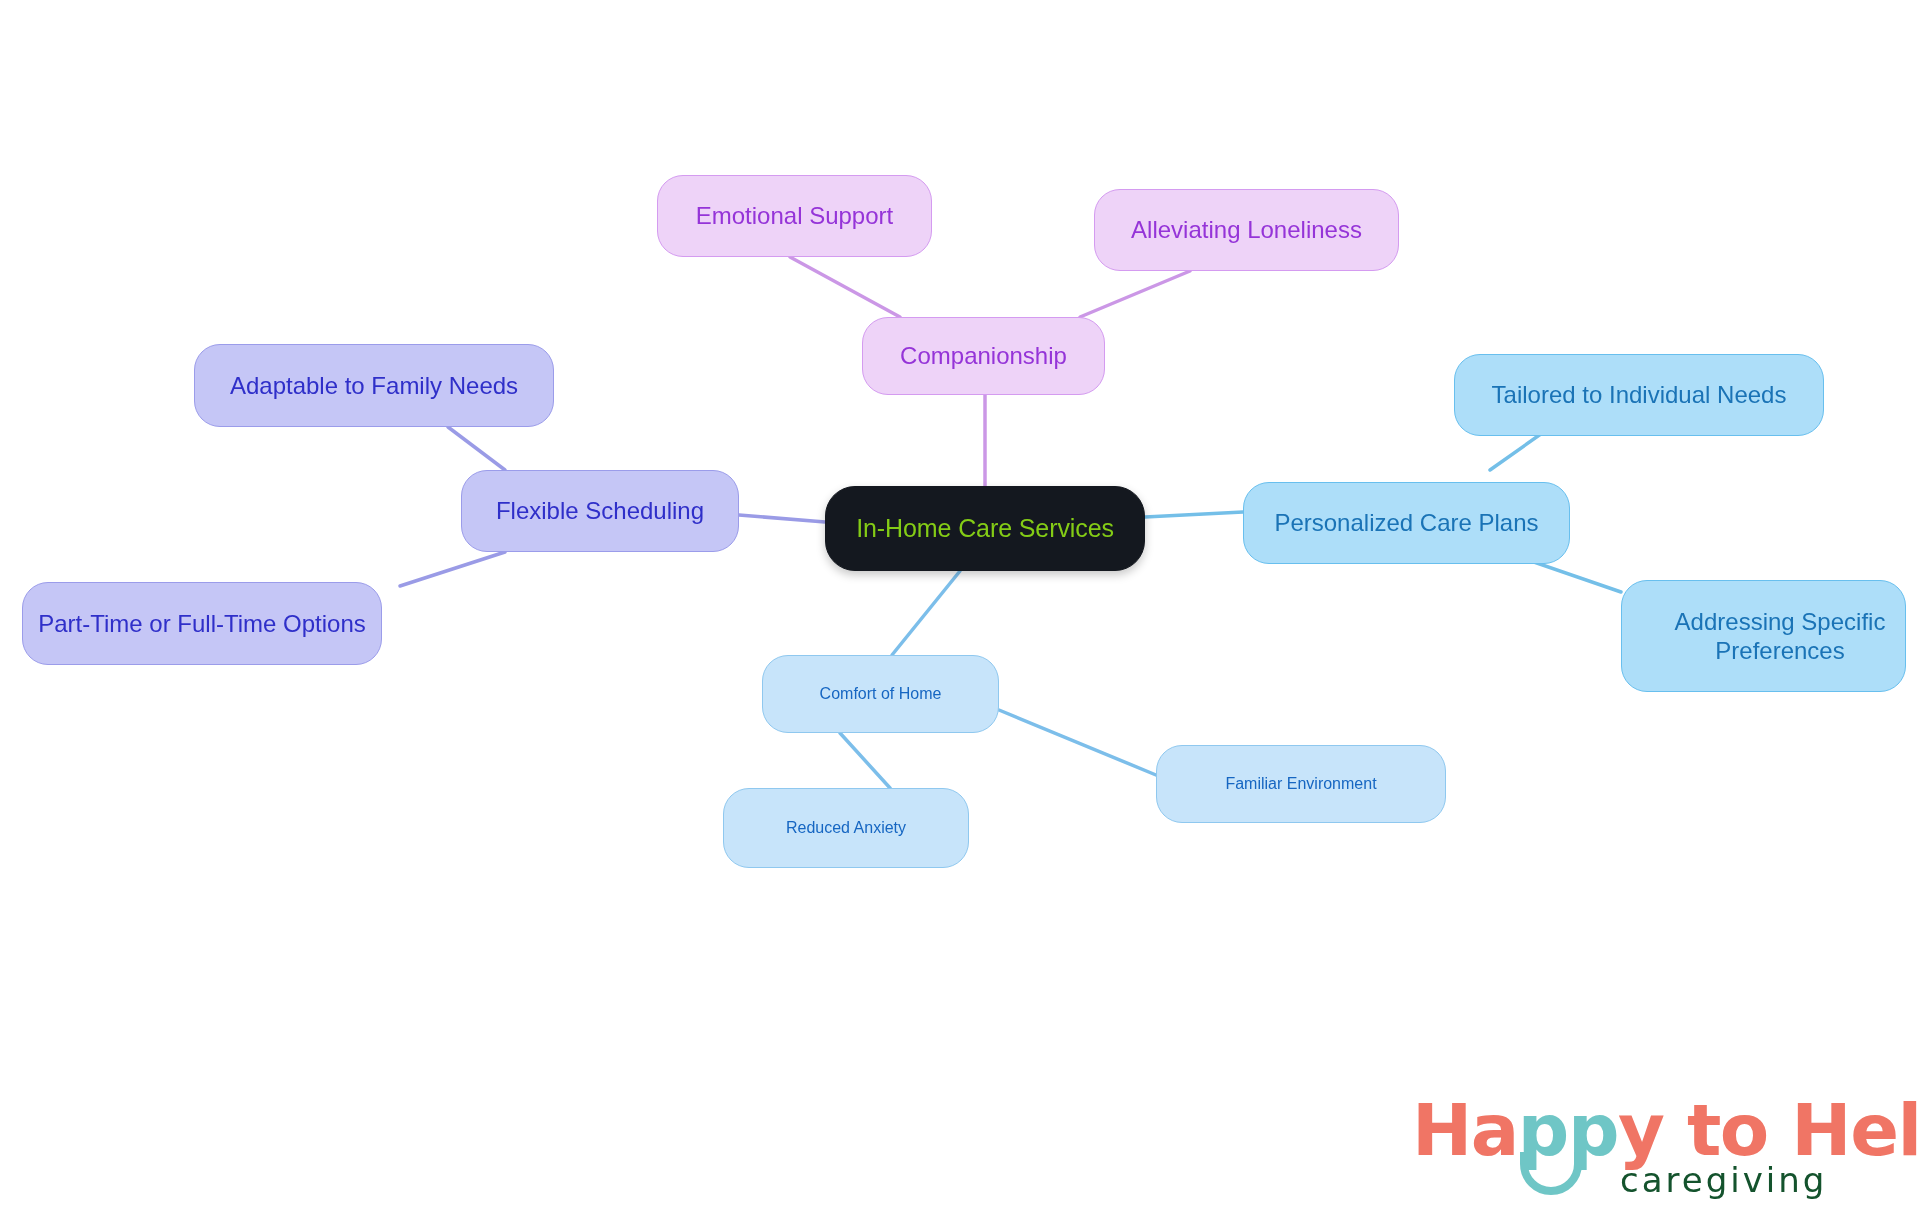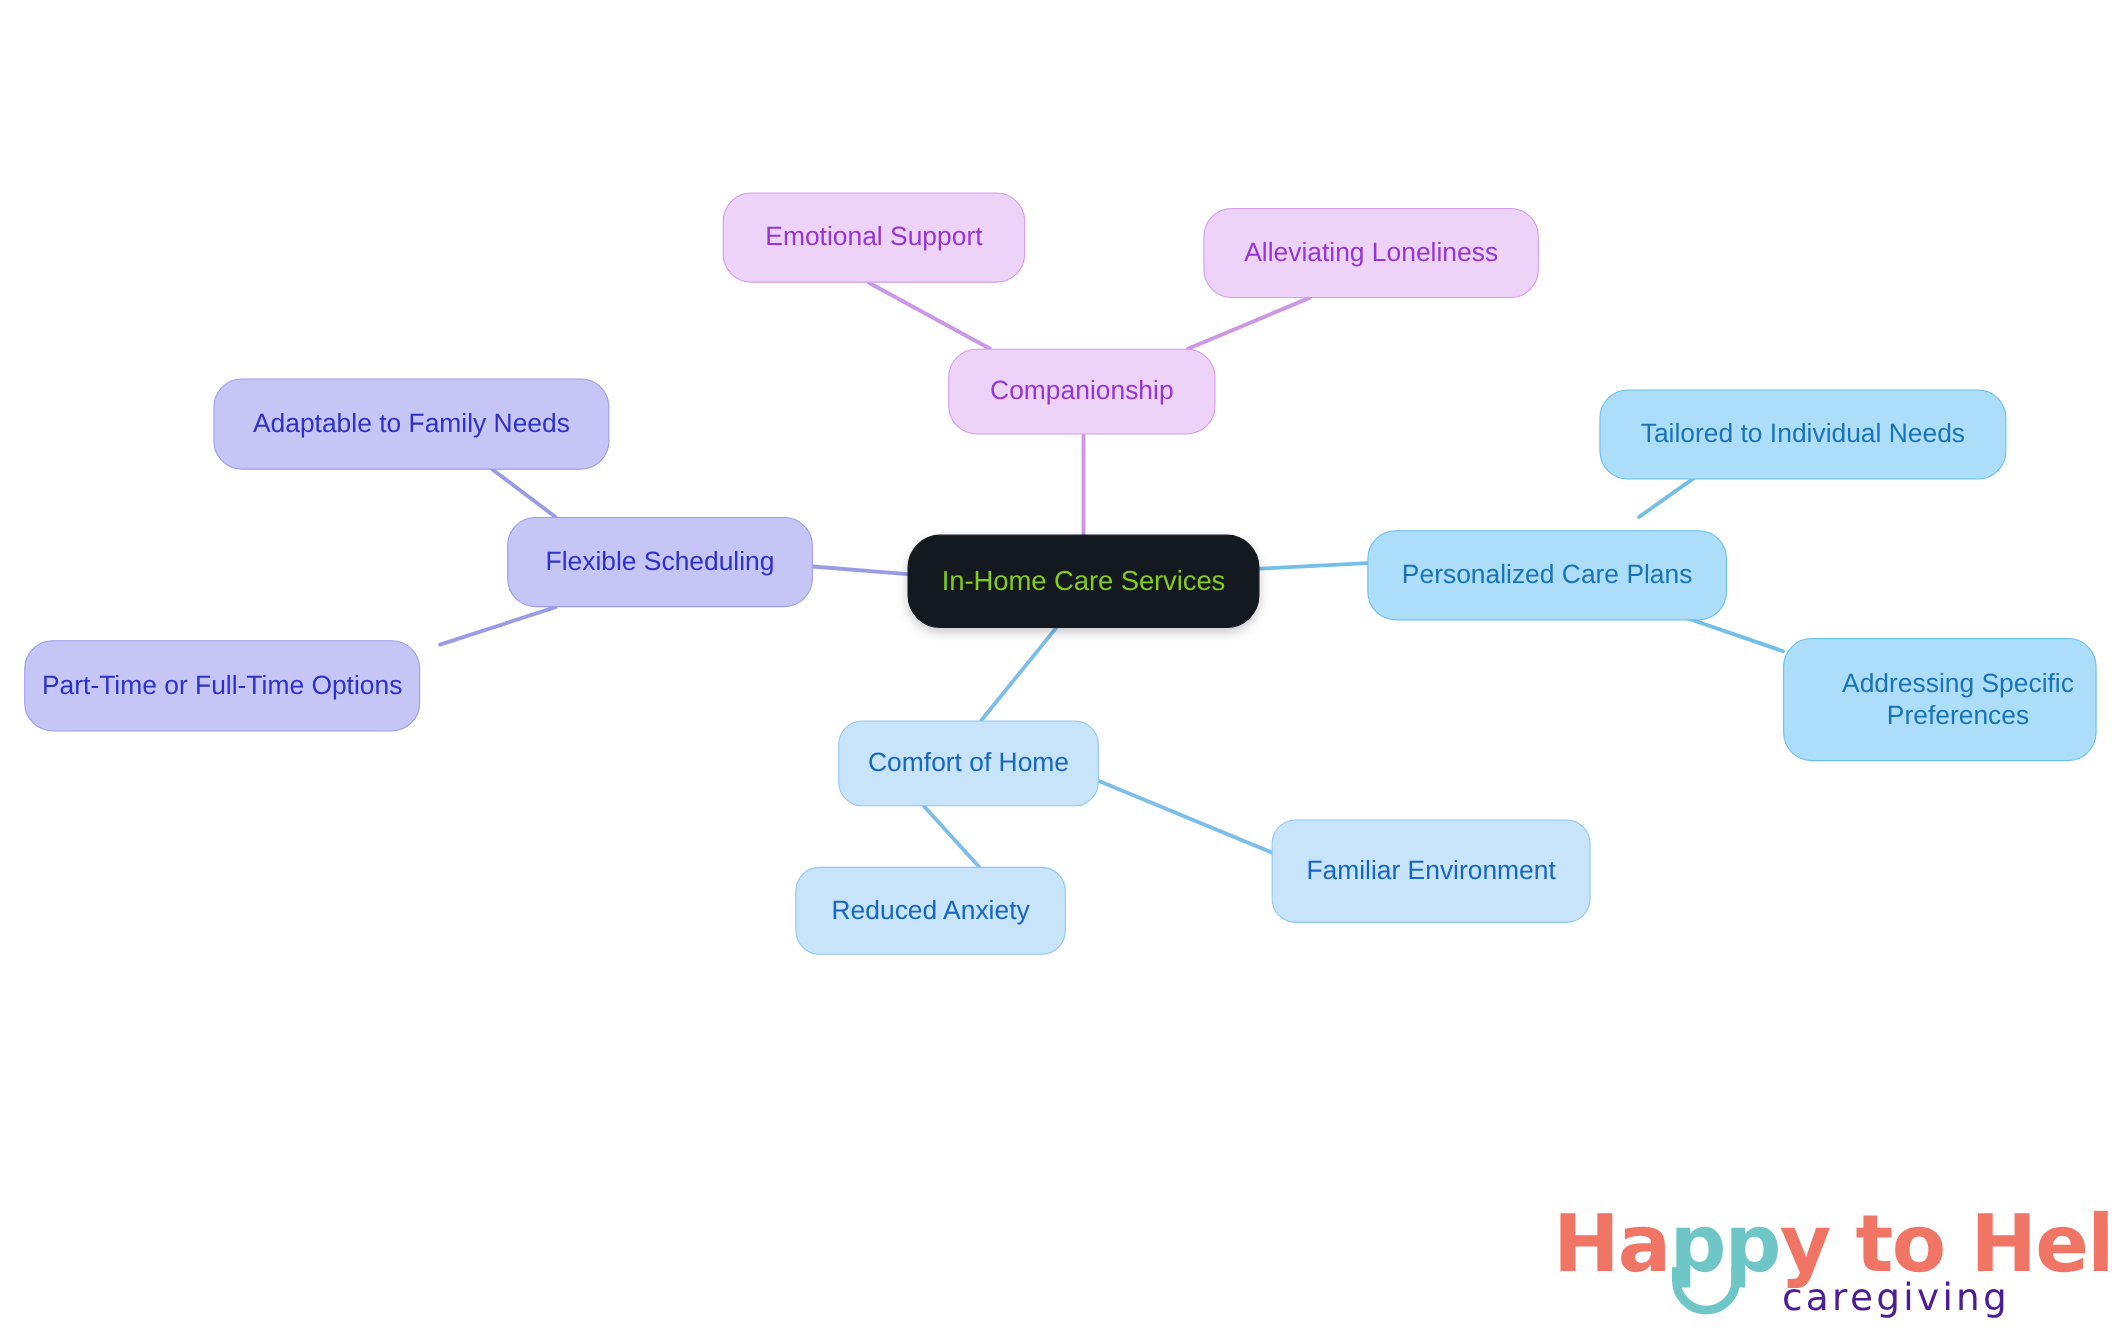--- a/index.html
+++ b/index.html
@@ -77,22 +77,21 @@
     color: #1a73b6;
     font-size: 24px;
     margin-top: 12px;
   }
 
   
   .node.lightblue {
     background: #c7e4fa;
     border-color: #8fc8ef;
     color: #1666c2;
-    font-size: 24px;
-    border-radius: 22px;
+    font-size: 16px;
   }
 
   #logo {
     position: absolute;
     left: 1412px;
     top: 1088px;
     width: 460px;
     height: 118px;
   }
   .logo-word {
@@ -111,21 +110,21 @@
     top: 62px;
     width: 62px;
     height: 46px;
   }
   #logo-sub {
     position: absolute;
     left: 208px;
     top: 72px;
     font-size: 34px;
     letter-spacing: 3px;
-    color: #4c1d95;
+    color: #14532d;
     font-family: "DejaVu Sans", sans-serif;
     white-space: nowrap;
   }
 </style>
 </head>
 <body>
 
 <div id="canvas">
 
   <svg id="edges" viewBox="0 0 1920 1215" xmlns="http://www.w3.org/2000/svg">
@@ -150,21 +149,21 @@
       <div class="node purple" style="left: 1094px; top: 189px; width: 305px; height: 82px;">Alleviating Loneliness</div>
       <div class="node violet" style="left: 461px; top: 470px; width: 278px; height: 82px;">Flexible Scheduling</div>
       <div class="node violet" style="left: 194px; top: 344px; width: 360px; height: 83px; text-align: right;">Adaptable to Family Needs</div>
       <div class="node violet" style="left: 22px; top: 582px; width: 360px; height: 83px;">Part-Time or Full-Time Options</div>
       <div class="node blue" style="left: 1243px; top: 470px; width: 327px; height: 82px;">Personalized Care Plans</div>
       <div class="node blue" style="left: 1454px; top: 342px; width: 370px; height: 82px;">Tailored to Individual Needs</div>
       <div class="node blue" style="left: 1621px; top: 568px; width: 285px; height: 112px; padding-left: 43px;">Addressing Specific
 Preferences</div>
       <div class="node lightblue" style="left: 762px; top: 655px; width: 237px; height: 78px;">Comfort of Home</div>
       <div class="node lightblue" style="left: 723px; top: 788px; width: 246px; height: 80px;">Reduced Anxiety</div>
-      <div class="node lightblue" style="left: 1156px; top: 745px; width: 290px; height: 94px;">Familiar Environment</div>
+      <div class="node lightblue" style="left: 1156px; top: 745px; width: 290px; height: 78px;">Familiar Environment</div>
     </div>
 
   <div id="logo">
     <div class="logo-word"><span style="color: rgb(240, 117, 101); margin-top: 28px;">Ha</span><span style="color: rgb(111, 198, 198);">pp</span><span style="color: rgb(240, 117, 101);">y to Help</span></div>
     <svg id="logo-smile" viewBox="0 0 62 46" xmlns="http://www.w3.org/2000/svg">
       <path d="M4 2 L4 14 A27 27 0 0 0 58 14 L58 2" fill="none" stroke="#6fc6c6" stroke-width="8" stroke-linecap="butt"></path>
     </svg>
     <div id="logo-sub">caregiving</div>
   </div>
 

